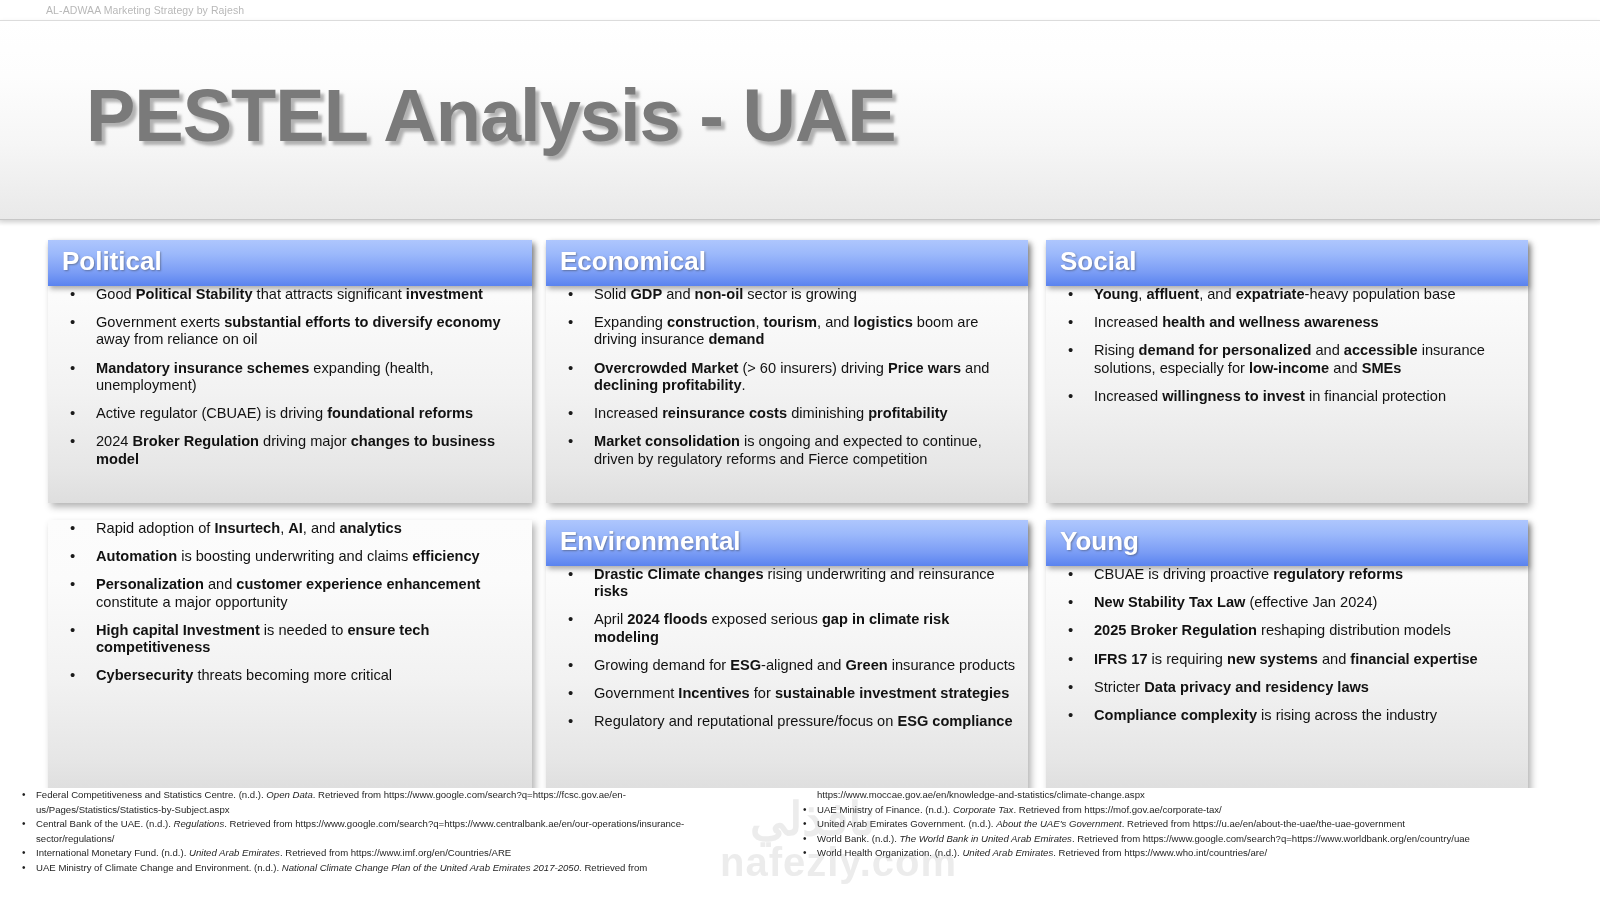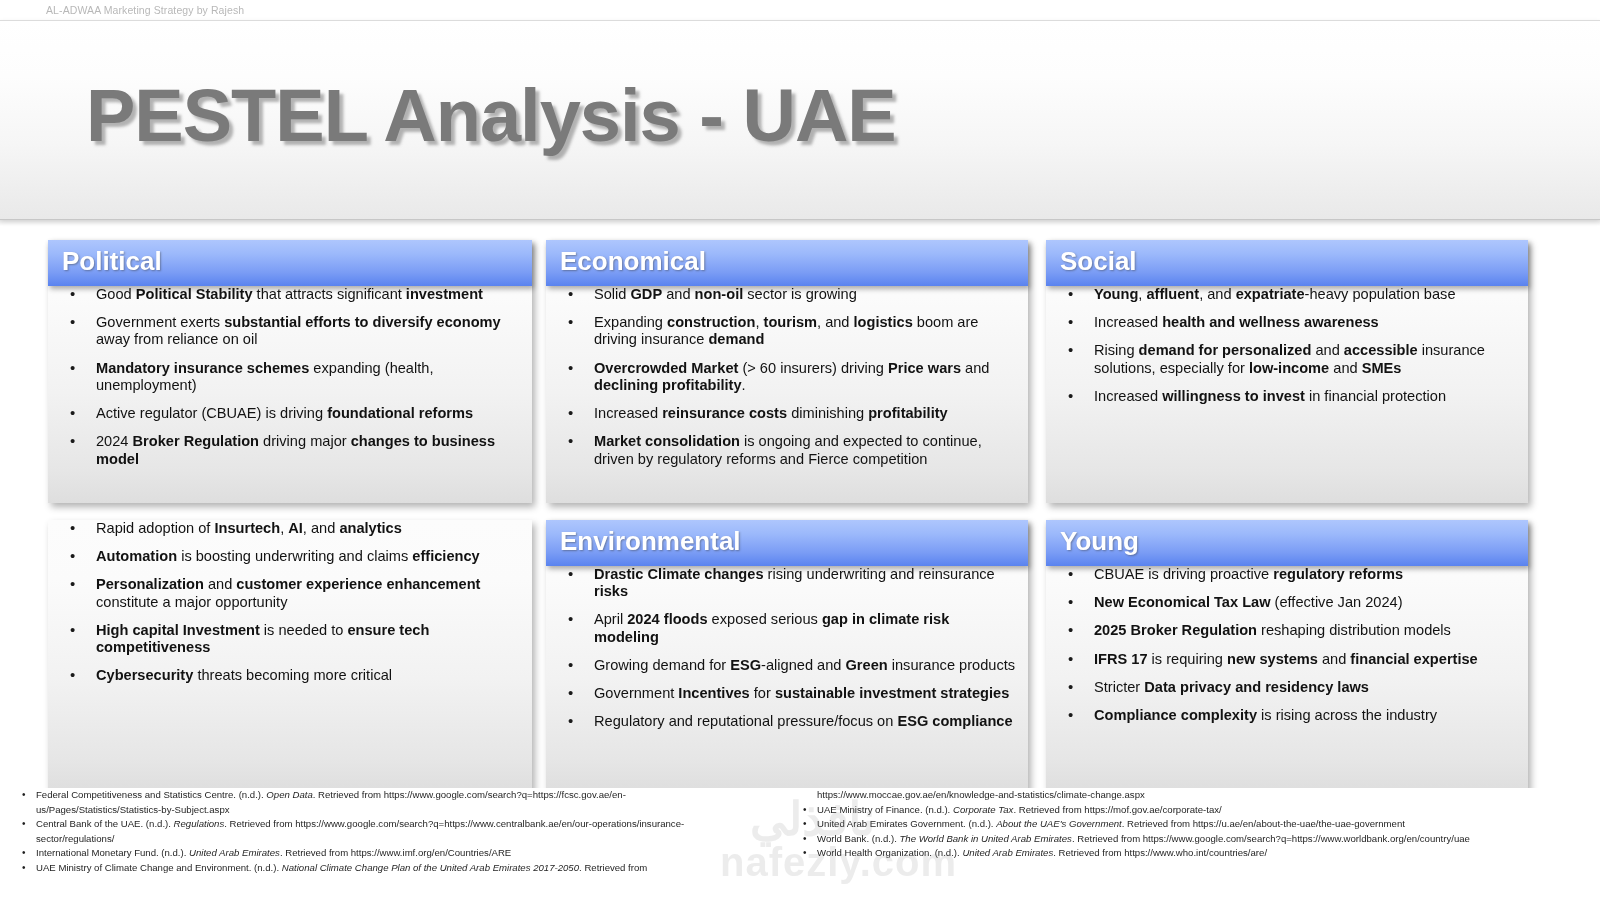--- a/index.html
+++ b/index.html
@@ -208,21 +208,21 @@
     </div>
   </div>
 
   <div class="card col3 row2">
     <div class="card-head">
       <div class="card-head-text">Young</div>
     </div>
     <div class="card-body">
       <ul class="bullets dense">
           <li>CBUAE is driving proactive <b>regulatory reforms</b></li>
-          <li><b>New Economical Tax Law</b> (effective Jan 2024)</li>
+          <li><b>New Stability Tax Law</b> (effective Jan 2024)</li>
           <li><b>2025 Broker Regulation</b> reshaping distribution models</li>
           <li><b>IFRS 17</b> is requiring <b>new systems</b> and <b>financial expertise</b></li>
           <li>Stricter <b>Data privacy and residency laws</b></li>
           <li><b>Compliance complexity</b> is rising across the industry</li>
         </ul>
     </div>
   </div>
 
 </div>
 

